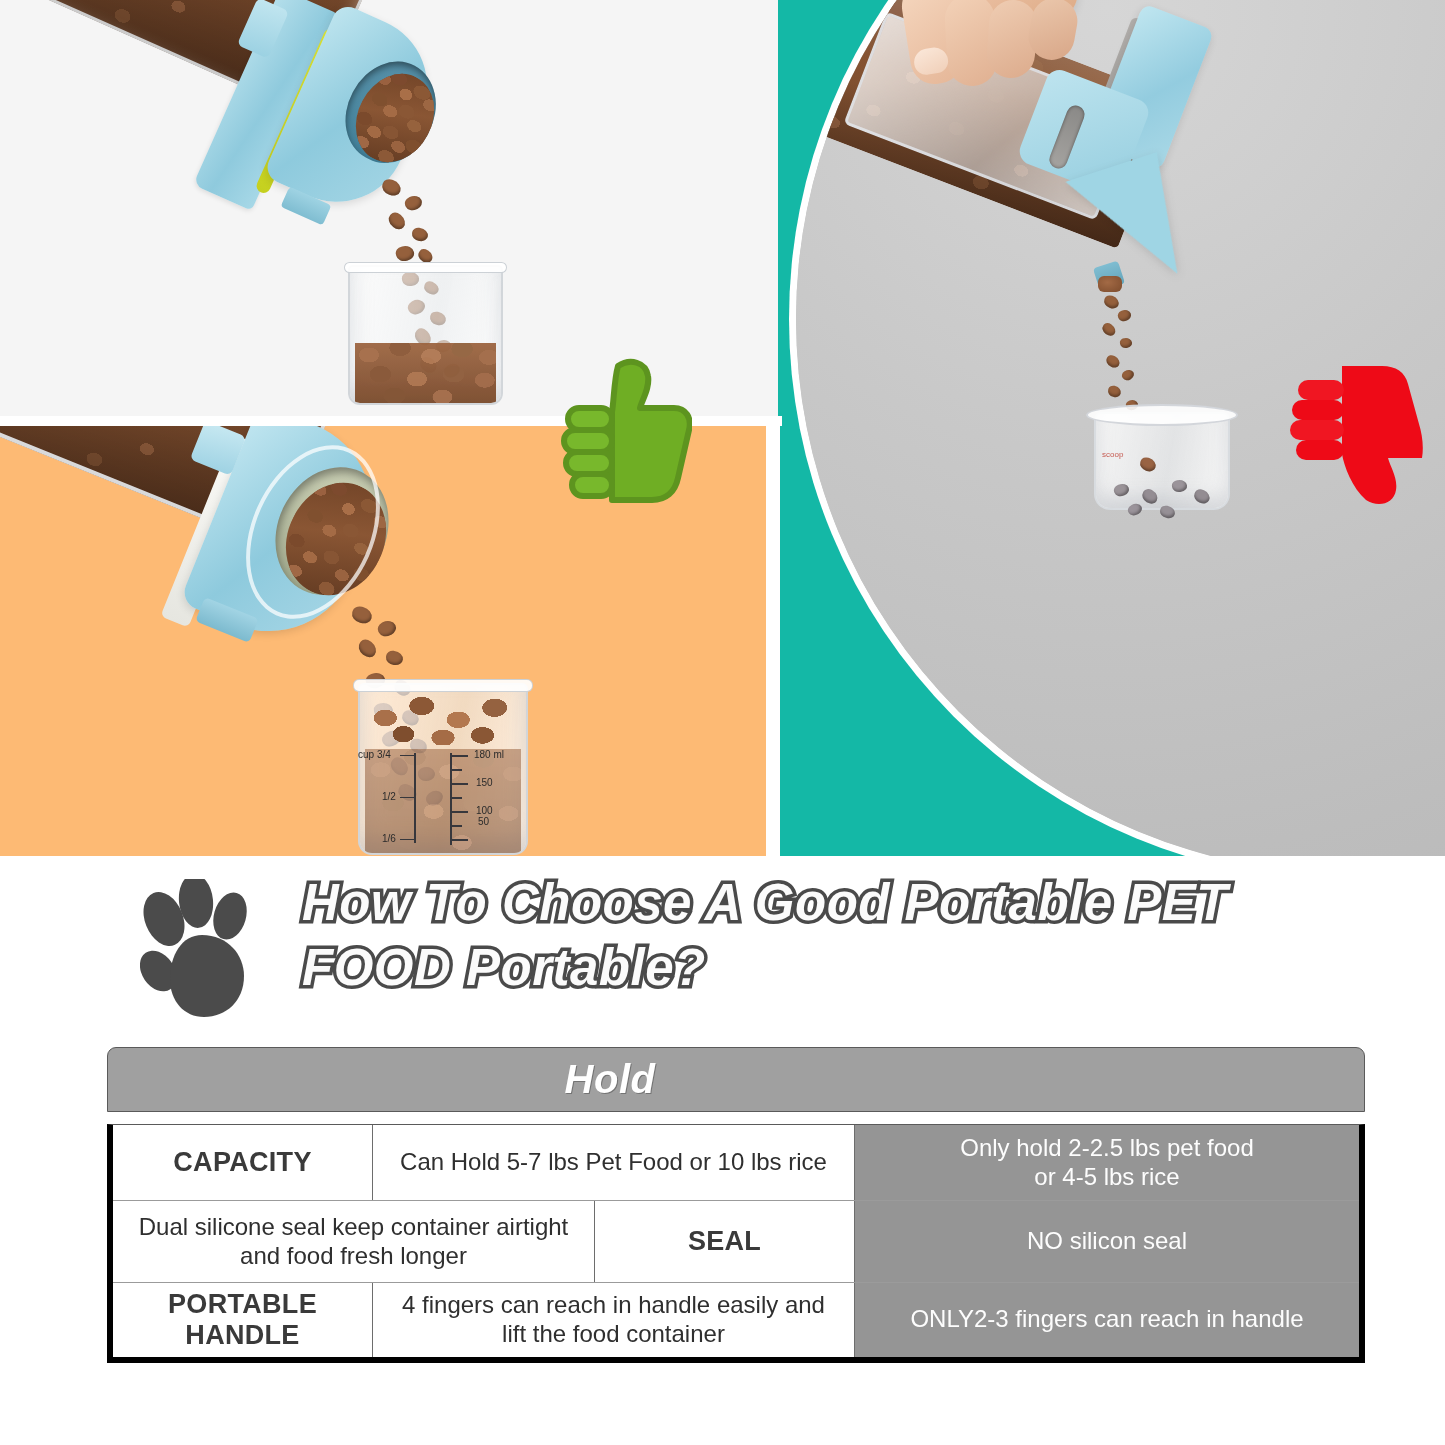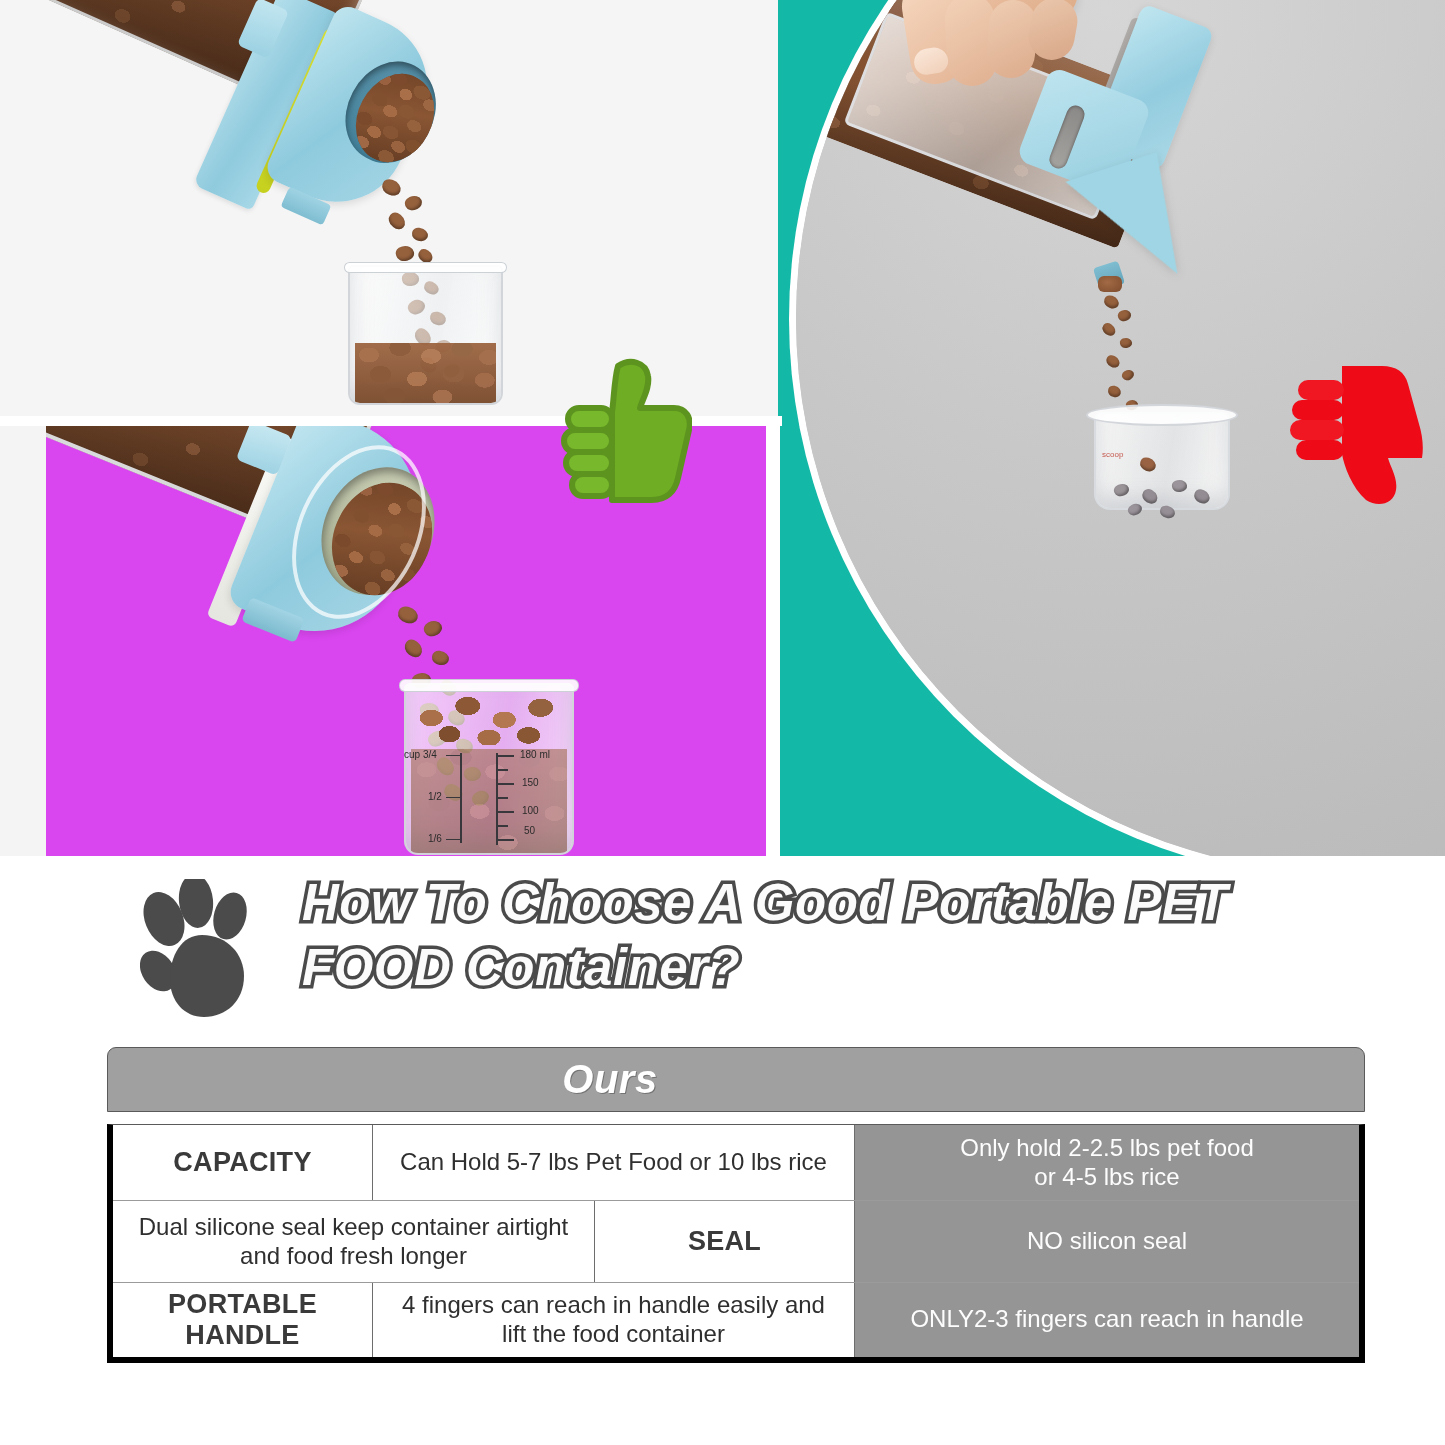--- a/index.html
+++ b/index.html
@@ -18,21 +18,21 @@
     overflow:hidden;
   }
 
   
   .panel-left-top{
     position:absolute; left:0; top:0; width:778px; height:418px;
     background:#f5f5f5; overflow:hidden;
   }
   .panel-left-bot{
     position:absolute; left:0; top:425px; width:778px; height:431px;
-    background:#d946ef; overflow:hidden;margin-left:46px;
+    background:#fdba74; overflow:hidden;
   }
   .hdivider{
     position:absolute; left:0; top:416px; width:782px; height:10px;
     background:#ffffff; z-index:6;
   }
   .vdivider{
     position:absolute; left:766px; top:416px; width:14px; height:440px;
     background:#ffffff; z-index:6;
   }
 
@@ -320,21 +320,21 @@
     <div class="scale-bar" style="left:400px; top:372px; width:16px; height:1px;"></div>
     <div class="scale-bar" style="left:400px; top:414px; width:16px; height:1px;"></div>
 
     <div class="scale" style="left:358px; top:325px;">cup 3/4</div>
     <div class="scale" style="left:382px; top:367px;text-align:center;">1/2</div>
     <div class="scale" style="left:382px; top:409px;">1/6</div>
 
     <div class="scale" style="left:474px; top:325px;">180 ml</div>
     <div class="scale" style="left:476px; top:353px;">150</div>
     <div class="scale" style="left:476px; top:381px;">100</div>
-    <div class="scale" style="left:478px; top:401px;">50</div>
+    <div class="scale" style="left:478px; top:392px;">50</div>
   </div>
 
   <div class="hdivider"></div>
   <div class="vdivider"></div>
 
   <div class="panel-right">
     <div class="grey-circle">
       <div class="circle-shade"></div>
 
       <div class="kibble-tube" style="left:-70px; top:330px; width:420px; height:160px; transform:rotate(21deg); transform-origin:right center; border-radius:5px;">
@@ -445,32 +445,32 @@
     <svg viewBox="0 0 130 140" width="130" height="140" aria-hidden="true">
       <ellipse cx="24" cy="40" rx="19" ry="28" transform="rotate(-22 24 40)" fill="#4b4b4b"></ellipse>
       <ellipse cx="56" cy="22" rx="17" ry="27" transform="rotate(-6 56 22)" fill="#4b4b4b"></ellipse>
       <ellipse cx="90" cy="37" rx="16" ry="24" transform="rotate(16 90 37)" fill="#4b4b4b"></ellipse>
       <ellipse cx="18" cy="92" rx="16" ry="22" transform="rotate(-34 18 92)" fill="#4b4b4b"></ellipse>
       <path d="M62 56 C88 56 104 76 104 97 C104 122 86 138 64 138 C44 138 30 122 30 100 C30 76 42 56 62 56 Z" fill="#4b4b4b"></path>
     </svg>
   </div>
   <div class="title-text">
     <span>How To Choose A Good Portable PET</span><br>
-    <span>FOOD Container?</span>
+    <span>FOOD Portable?</span>
   </div>
 </div>
 
 <div class="cmp-table">
 
   <div class="thead">
     <div class="c1">
       <div class="th-label"></div>
     </div>
     <div class="c2">
-      <div class="th-label">Ours</div>
+      <div class="th-label">Hold</div>
     </div>
   </div>
 
   <div class="gap"></div>
 
   <div class="tbody">
 
     <div class="trow r1">
       <div class="cell c-feature">CAPACITY</div>
       <div class="cell c-ours">Can Hold 5-7 lbs Pet Food or 10 lbs rice</div>

